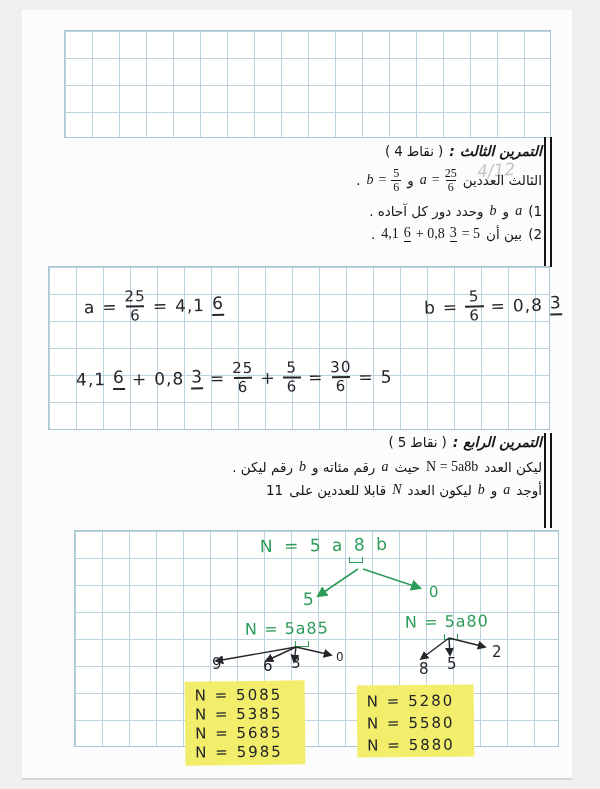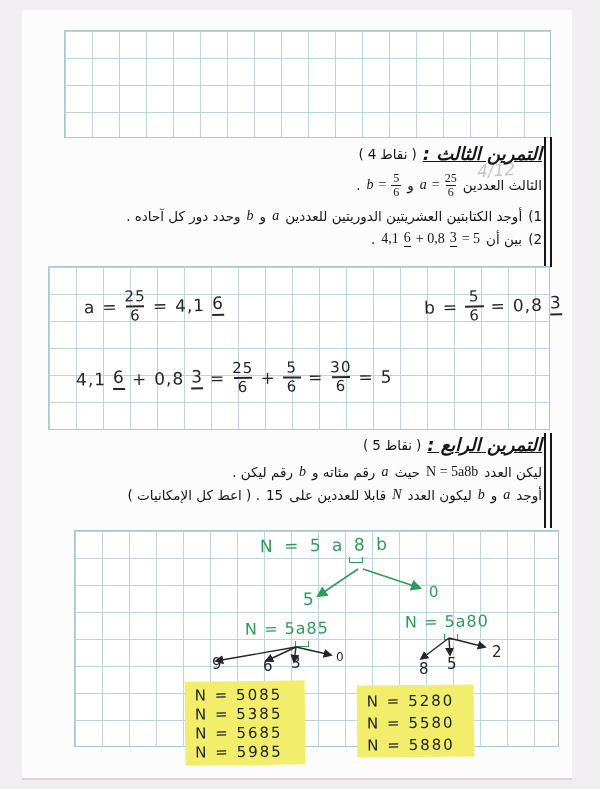--- a/index.html
+++ b/index.html
@@ -13,21 +13,21 @@
           repeating-linear-gradient(to right,#bcd3dd 0 1px,transparent 1px 27px),
           repeating-linear-gradient(to bottom,#bcd3dd 0 1px,transparent 1px 27px);
         background-color:#ffffff;}
   .grid-top{left:64px;top:30px;width:485px;height:106px;}
   .grid-mid{left:48px;top:266px;width:500px;height:162px;}
   .grid-bottom{left:74px;top:530px;width:483px;height:215px;}
   
   .ex-block{position:absolute;right:58px;display:flex;flex-direction:column;direction:rtl;
             align-items:flex-start;gap:4px;}
   .line{display:flex;direction:rtl;align-items:center;gap:6px;font-size:13.5px;white-space:nowrap;}
-  .ex-title{font-weight:bold;font-style:italic;text-decoration:underline;font-size:18px;}
+  .ex-title{font-weight:bold;font-style:italic;font-size:14px;}
   .points{display:inline-flex;direction:ltr;gap:4px;}
   .pvar{font-family:"Liberation Serif",serif;font-style:italic;font-size:14px;}
   .pmath{display:inline-flex;direction:ltr;align-items:center;gap:5px;
          font-family:"Liberation Serif",serif;font-size:14px;}
   .pfrac{display:inline-flex;flex-direction:column;align-items:center;line-height:1.05;
          font-size:12px;font-family:"Liberation Serif",serif;}
   .pfrac .den{border-top:1px solid #161616;padding:0 2px;}
   .num-ltr{direction:ltr;unicode-bidi:isolate;}
   .u-digit{border-bottom:1.5px solid #111;}
   .dbar{position:absolute;left:544px;width:4px;border-left:2px solid #141414;border-right:2px solid #141414;}
@@ -89,21 +89,20 @@
         <span>=</span>
         <span class="pfrac">
           <span>5</span>
           <span class="den">6</span>
         </span>
       </span>
       <span>.</span>
     </div>
     <div class="line" style="margin-top:6px;">
       <span class="num-ltr">(1</span>
-      <span>أوجد الكتابتين العشريتين الدوريتين للعددين</span>
       <span class="pvar">a</span>
       <span>و</span>
       <span class="pvar">b</span>
       <span>وحدد دور كل آحاده .</span>
     </div>
     <div class="line" style="margin-top:2px;">
       <span class="num-ltr">(2</span>
       <span>بين أن</span>
       <span class="pmath">
         <span>4,1</span>
@@ -189,22 +188,21 @@
       <span>رقم ليكن .</span>
     </div>
     <div class="line" style="margin-top:3px;">
       <span>أوجد</span>
       <span class="pvar">a</span>
       <span>و</span>
       <span class="pvar">b</span>
       <span>ليكون العدد</span>
       <span class="pvar">N</span>
       <span>قابلا للعددين على</span>
-      <span class="num-ltr">15</span>
-      <span>. ( اعط كل الإمكانيات )</span>
+      <span class="num-ltr">11</span>
     </div>
   </section>
 
   <div class="grid grid-bottom"></div>
 
   <div class="tnode troot green" style="left:260px;top:535px;">N = 5 a 8 b</div>
   <div class="ubracket" style="left:349px;top:557px;"></div>
 
   <div class="tnode green" style="left:303px;top:589px;font-size:17px;">5</div>
   <div class="tnode green" style="left:429px;top:583px;font-size:15px;">0</div>

